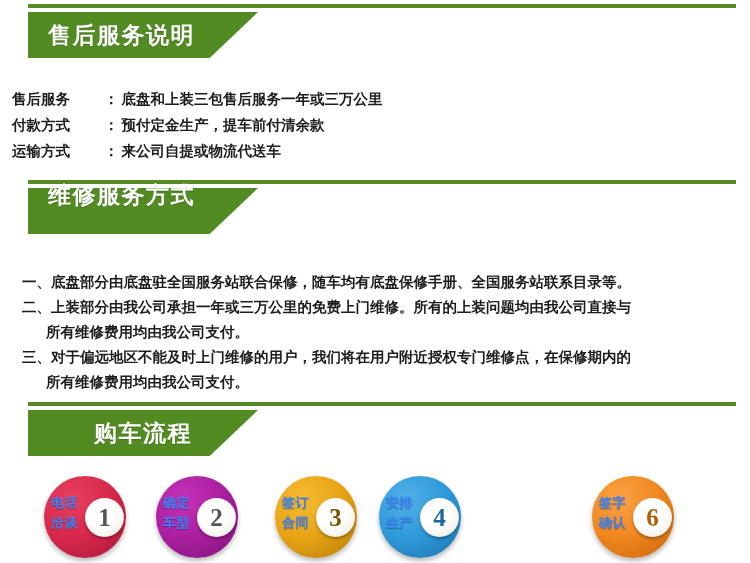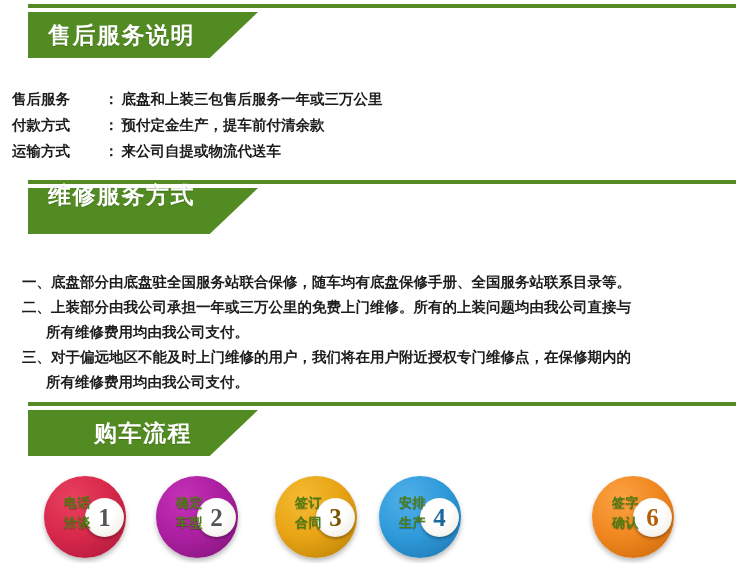--- a/index.html
+++ b/index.html
@@ -107,24 +107,24 @@
     width: 82px;
     height: 82px;
     border-radius: 50%;
     box-shadow: 0 3px 5px rgba(0,0,0,0.28);
   }
   .flow-label {
     position: absolute;
     left: 11px;
     top: 21px;
     width: 40px;
-    text-align: right;
+    text-align: left;
     font-size: 13px;
     font-weight: bold;
-    color: #4d7c0f;
+    color: #3b82f6;
     line-height: 20px;
     letter-spacing: 0.5px;
     text-shadow: 0 1px 1px rgba(0,0,0,0.3);
     z-index: 3;
   }
   .flow-num {
     position: absolute;
     left: 45px;
     top: 26px;
     width: 39px;

